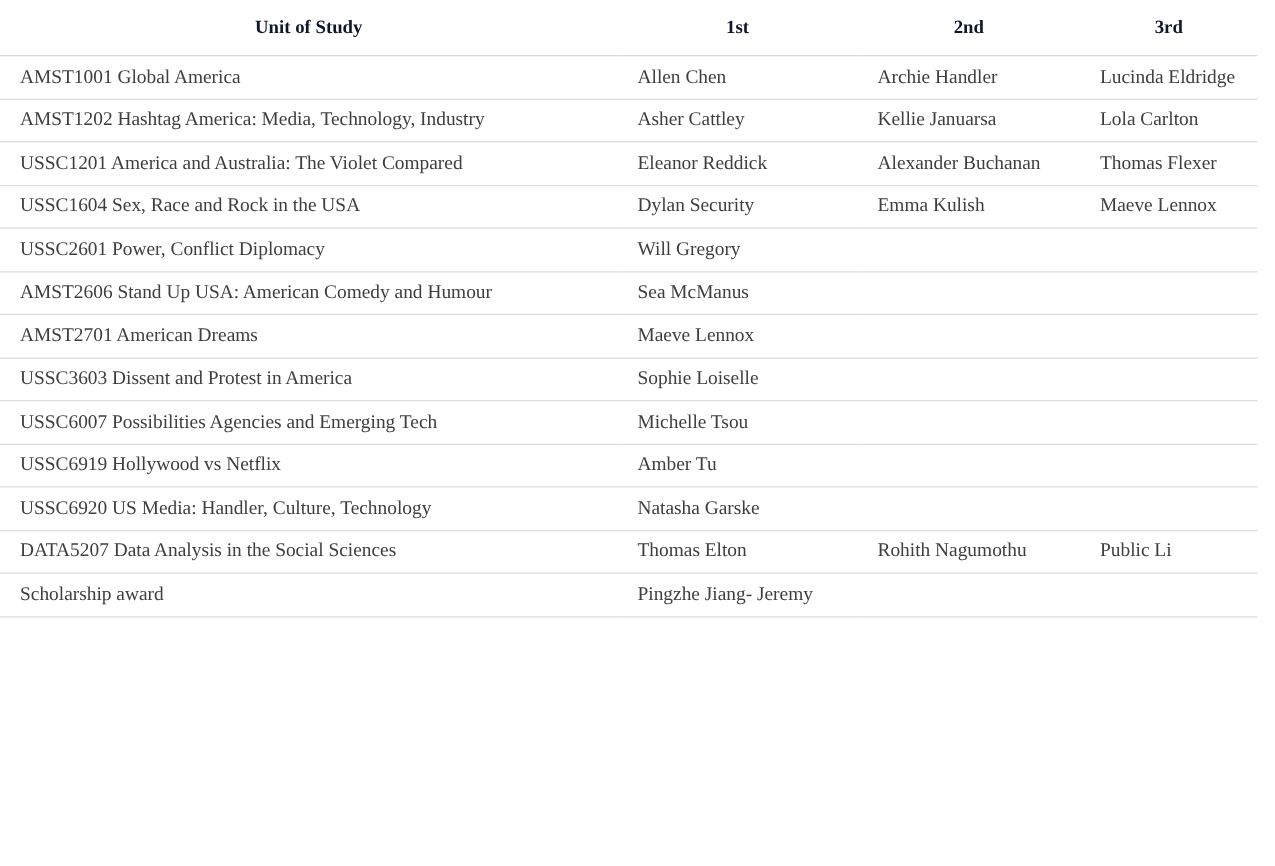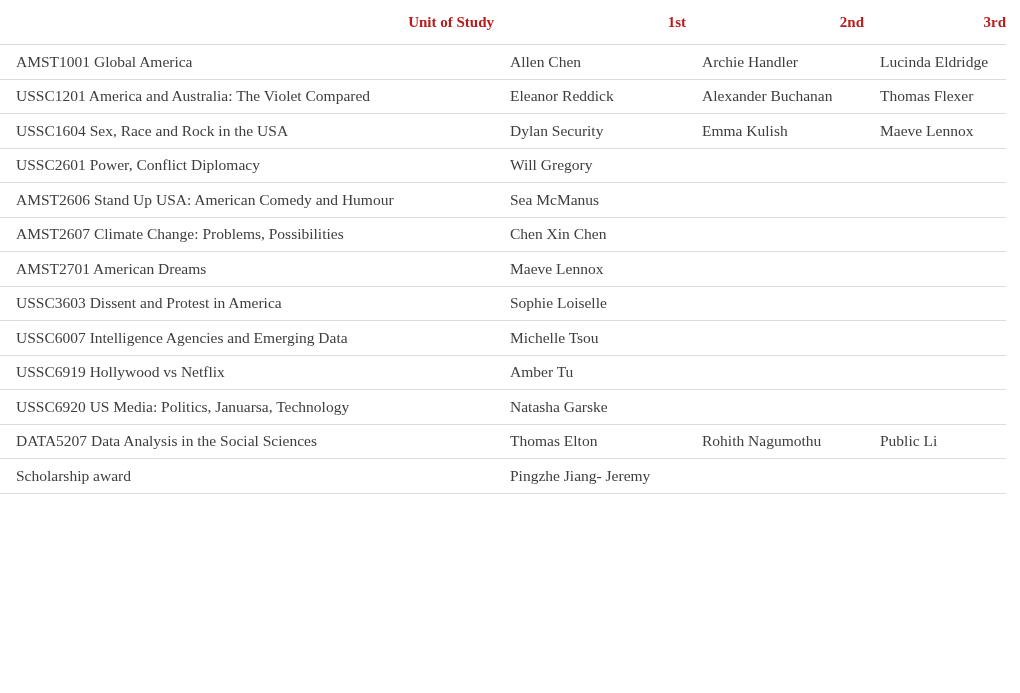--- a/index.html
+++ b/index.html
@@ -25,24 +25,24 @@
     width: 1006px;
     margin: 0;
     table-layout: fixed;
   }
   table.results col.c-unit  { width: 494px; }
   table.results col.c-first { width: 192px; }
   table.results col.c-second{ width: 178px; }
   table.results col.c-third { width: 142px; }
 
   thead th {
-    text-align: right;
+    text-align: center;
     font-weight: bold;
     font-size: 15px;
-    color: #b91c1c;
+    color: #0f172a;
     padding: 0 0 0 0;
     height: 44px;
     vertical-align: middle;
     border-bottom: 1px solid #d9d9d9;
     white-space: nowrap;
   }
   tbody td {
     text-align: left;
     font-size: 15.5px;
     font-weight: normal;
@@ -79,20 +79,26 @@
       </tr>
     </thead>
     <tbody id="table-body">
         <tr>
           <td>AMST1001 Global America</td>
           <td>Allen Chen</td>
           <td>Archie Handler</td>
           <td>Lucinda Eldridge</td>
         </tr>
         <tr>
+          <td>AMST1202 Hashtag America: Media, Technology, Industry</td>
+          <td>Asher Cattley</td>
+          <td>Kellie Januarsa</td>
+          <td>Lola Carlton</td>
+        </tr>
+        <tr>
           <td>USSC1201 America and Australia: The Violet Compared</td>
           <td>Eleanor Reddick</td>
           <td>Alexander Buchanan</td>
           <td>Thomas Flexer</td>
         </tr>
         <tr>
           <td>USSC1604 Sex, Race and Rock in the USA</td>
           <td>Dylan Security</td>
           <td>Emma Kulish</td>
           <td>Maeve Lennox</td>
@@ -103,51 +109,45 @@
           <td class="empty"></td>
           <td class="empty"></td>
         </tr>
         <tr>
           <td>AMST2606 Stand Up USA: American Comedy and Humour</td>
           <td>Sea McManus</td>
           <td class="empty"></td>
           <td class="empty"></td>
         </tr>
         <tr>
-          <td>AMST2607 Climate Change: Problems, Possibilities</td>
-          <td>Chen Xin Chen</td>
-          <td class="empty"></td>
-          <td class="empty"></td>
-        </tr>
-        <tr>
           <td>AMST2701 American Dreams</td>
           <td>Maeve Lennox</td>
           <td class="empty"></td>
           <td class="empty"></td>
         </tr>
         <tr>
           <td>USSC3603 Dissent and Protest in America</td>
           <td>Sophie Loiselle</td>
           <td class="empty"></td>
           <td class="empty"></td>
         </tr>
         <tr>
-          <td>USSC6007 Intelligence Agencies and Emerging Data</td>
+          <td>USSC6007 Possibilities Agencies and Emerging Tech</td>
           <td>Michelle Tsou</td>
           <td class="empty"></td>
           <td class="empty"></td>
         </tr>
         <tr>
           <td>USSC6919 Hollywood vs Netflix</td>
           <td>Amber Tu</td>
           <td class="empty"></td>
           <td class="empty"></td>
         </tr>
         <tr>
-          <td>USSC6920 US Media: Politics, Januarsa, Technology</td>
+          <td>USSC6920 US Media: Handler, Culture, Technology</td>
           <td>Natasha Garske</td>
           <td class="empty"></td>
           <td class="empty"></td>
         </tr>
         <tr>
           <td>DATA5207 Data Analysis in the Social Sciences</td>
           <td>Thomas Elton</td>
           <td>Rohith Nagumothu</td>
           <td>Public Li</td>
         </tr>

